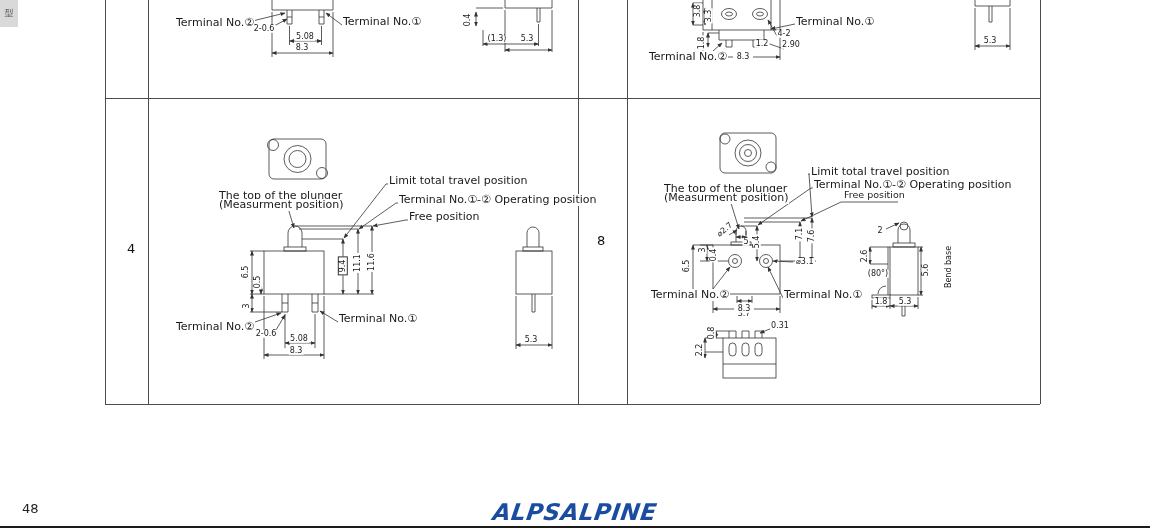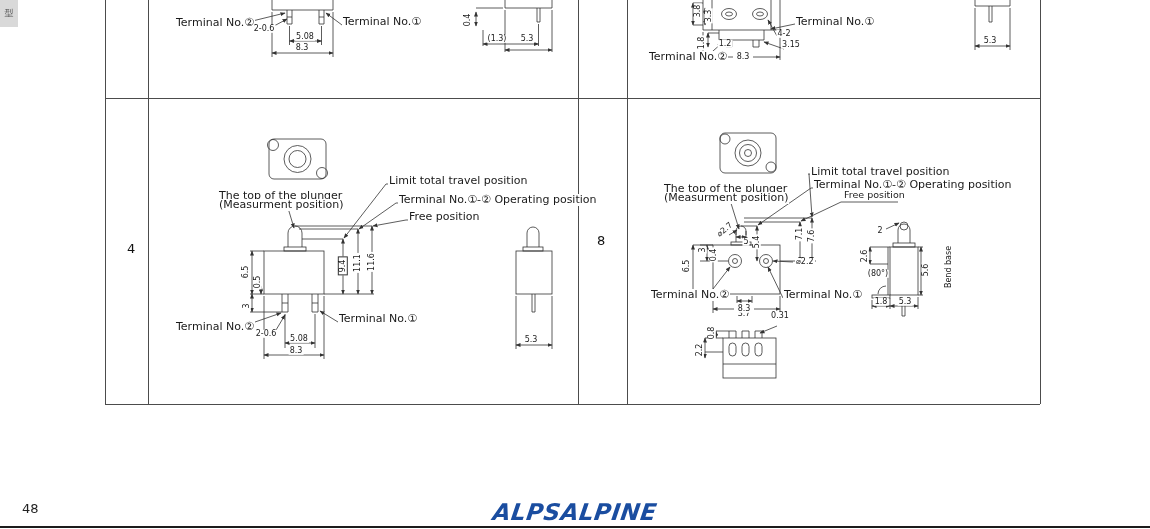--- a/index.html
+++ b/index.html
@@ -252,24 +252,24 @@
   <span class="t lbl" style="left:342px;top:16px">Terminal No.①</span>
   <span class="tc" style="left:305px;top:37px">5.08</span>
   <span class="tc" style="left:302px;top:48px">8.3</span>
   <span class="tv" style="left:468px;top:20px">0.4</span>
   <span class="tc" style="left:497px;top:39px">(1.3)</span>
   <span class="tc" style="left:527px;top:39px">5.3</span>
 
   <span class="tv" style="left:698px;top:11px">3.8</span>
   <span class="tv" style="left:709px;top:16px">3.3</span>
   <span class="tv" style="left:702px;top:43px">1.8</span>
-  <span class="tc" style="left:725px;top:44px">1.2</span>
+  <span class="tc" style="left:762px;top:44px">1.2</span>
   <span class="t lbl" style="left:795px;top:16px">Terminal No.①</span>
   <span class="tc" style="left:784px;top:34px">4-2</span>
-  <span class="tc" style="left:791px;top:45px">3.15</span>
+  <span class="tc" style="left:791px;top:45px">2.90</span>
   <span class="t lbl" style="left:648px;top:51px">Terminal No.②</span>
   <span class="tc" style="left:743px;top:57px">8.3</span>
   <span class="tc" style="left:990px;top:41px">5.3</span>
 
   <span class="rownum" style="left:127px;top:241px">4</span>
   <span class="t lbl" style="left:218px;top:190px">The top of the plunger</span>
   <span class="t lbl" style="left:218px;top:199px">(Measurment position)</span>
   <span class="t lbl" style="left:388px;top:175px">Limit total travel position</span>
   <span class="t lbl" style="left:398px;top:194px">Terminal No.①-② Operating position</span>
   <span class="t lbl" style="left:408px;top:211px">Free position</span>
@@ -290,29 +290,29 @@
   <span class="t lbl" style="left:663px;top:183px">The top of the plunger</span>
   <span class="t lbl" style="left:663px;top:192px">(Measurment position)</span>
   <span class="t lbl" style="left:810px;top:166px">Limit total travel position</span>
   <span class="t lbl" style="left:813px;top:179px">Terminal No.①-② Operating position</span>
   <span class="t lbl2" style="left:843px;top:190px">Free position</span>
   <span class="tr" style="left:725px;top:230px">⌀2.7</span>
   <span class="tv" style="left:703px;top:250px">3</span>
   <span class="tv" style="left:714px;top:255px">0.4</span>
   <span class="tv" style="left:687px;top:266px">6.5</span>
   <span class="tc" style="left:746px;top:242px">5</span>
-  <span class="t" style="left:795px;top:258px">⌀2.2</span>
+  <span class="t" style="left:795px;top:258px">⌀3.1</span>
   <span class="tv" style="left:757px;top:242px">5.4</span>
   <span class="tv" style="left:800px;top:234px">7.1</span>
   <span class="tv" style="left:812px;top:236px">7.6</span>
   <span class="t lbl" style="left:650px;top:289px">Terminal No.②</span>
   <span class="t lbl" style="left:783px;top:289px">Terminal No.①</span>
   <span class="tc" style="left:744px;top:314px">3.7</span>
   <span class="tc" style="left:744px;top:309px">8.3</span>
-  <span class="tc" style="left:780px;top:316px">0.31</span>
+  <span class="tc" style="left:780px;top:326px">0.31</span>
   <span class="tv" style="left:712px;top:333px">0.8</span>
   <span class="tv" style="left:700px;top:350px">2.2</span>
   <span class="tc" style="left:880px;top:231px">2</span>
   <span class="tv" style="left:865px;top:256px">2.6</span>
   <span class="tc" style="left:878px;top:274px">(80°)</span>
   <span class="tv" style="left:926px;top:270px">5.6</span>
   <span class="tv" style="left:949px;top:267px">Bend base</span>
   <span class="tc" style="left:881px;top:302px">1.8</span>
   <span class="tc" style="left:905px;top:302px">5.3</span>
 

